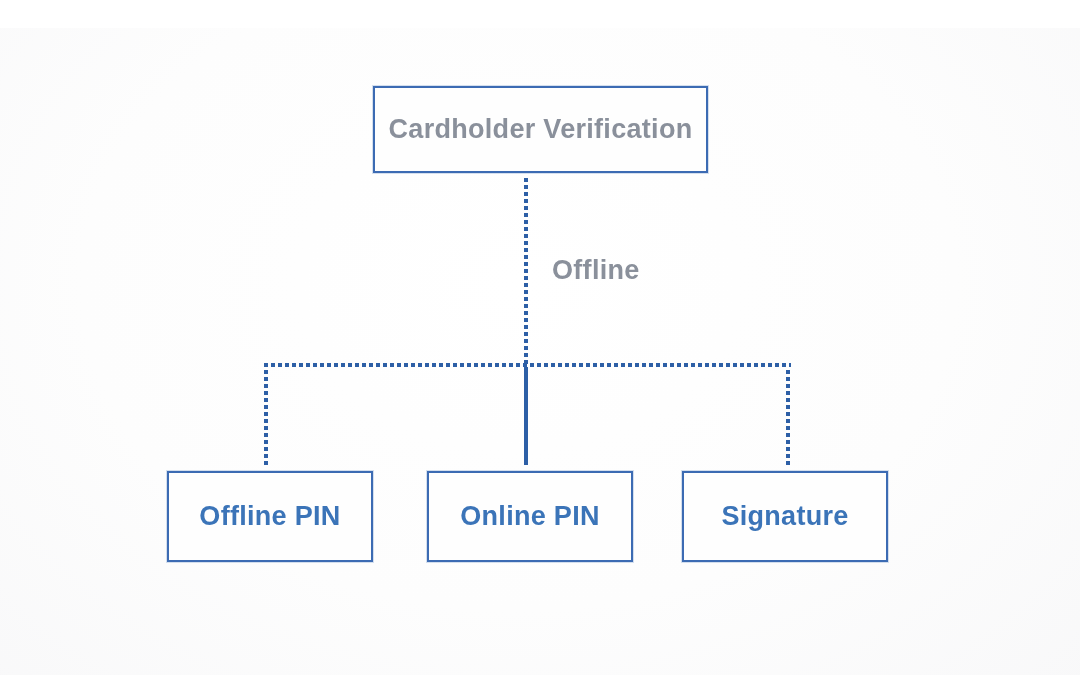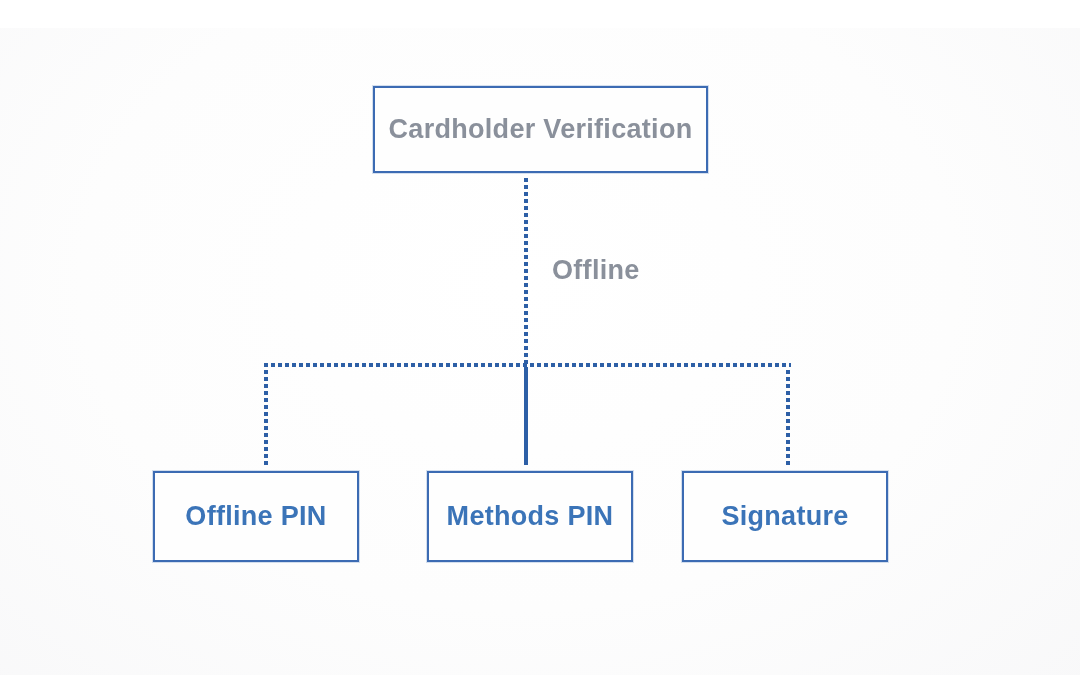--- a/index.html
+++ b/index.html
@@ -36,21 +36,21 @@
     color: #8a909b;
     font-size: 27px;
   }
   .node-child {
     top: 443px;
     width: 206px;
     height: 91px;
     color: #3b74b8;
     font-size: 27px;
   }
-  .node-offline   { left: 153px; text-align: center; }
+  .node-offline   { left: 167px; text-align: center; }
   .node-online    { left: 427px; }
   .node-signature { left: 682px; }
 
   .connector { position: absolute; }
   .connector.v {
     width: 4px;
     background-image: repeating-linear-gradient(
       to bottom, #2d5fa6 0px, #2d5fa6 4px, transparent 4px, transparent 7px);
   }
   .connector.h {
@@ -89,20 +89,20 @@
   <div class="connector v connector-mid-drop"></div>
   <div class="connector v connector-right-drop"></div>
 
   <div class="edge-label">Offline</div>
 
   <div class="node node-child node-offline">
     <span>Offline PIN</span>
   </div>
 
   <div class="node node-child node-online">
-    <span>Methods PIN</span>
+    <span>Online PIN</span>
   </div>
 
   <div class="node node-child node-signature">
     <span>Signature</span>
   </div>
 
 </div>
 
 </body></html>

